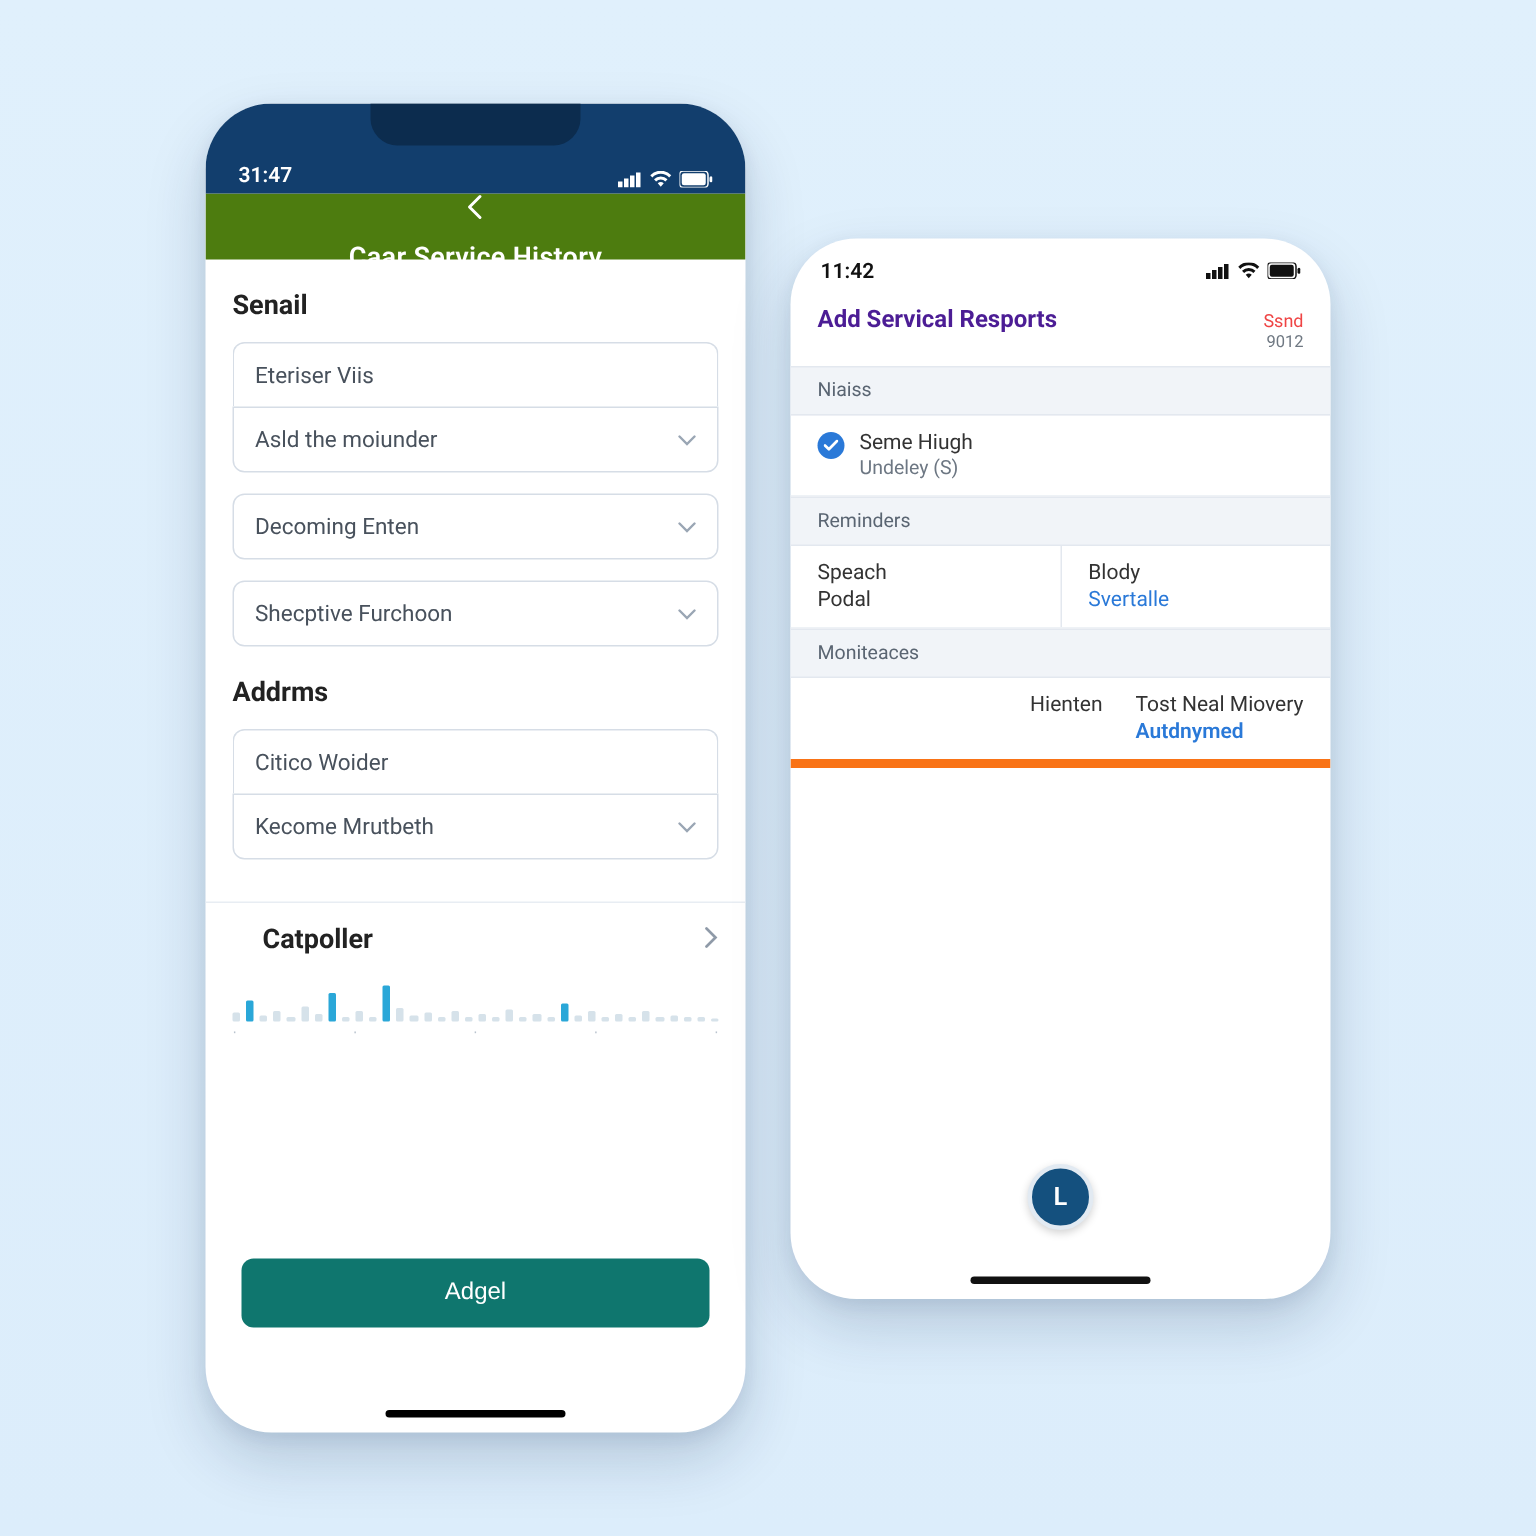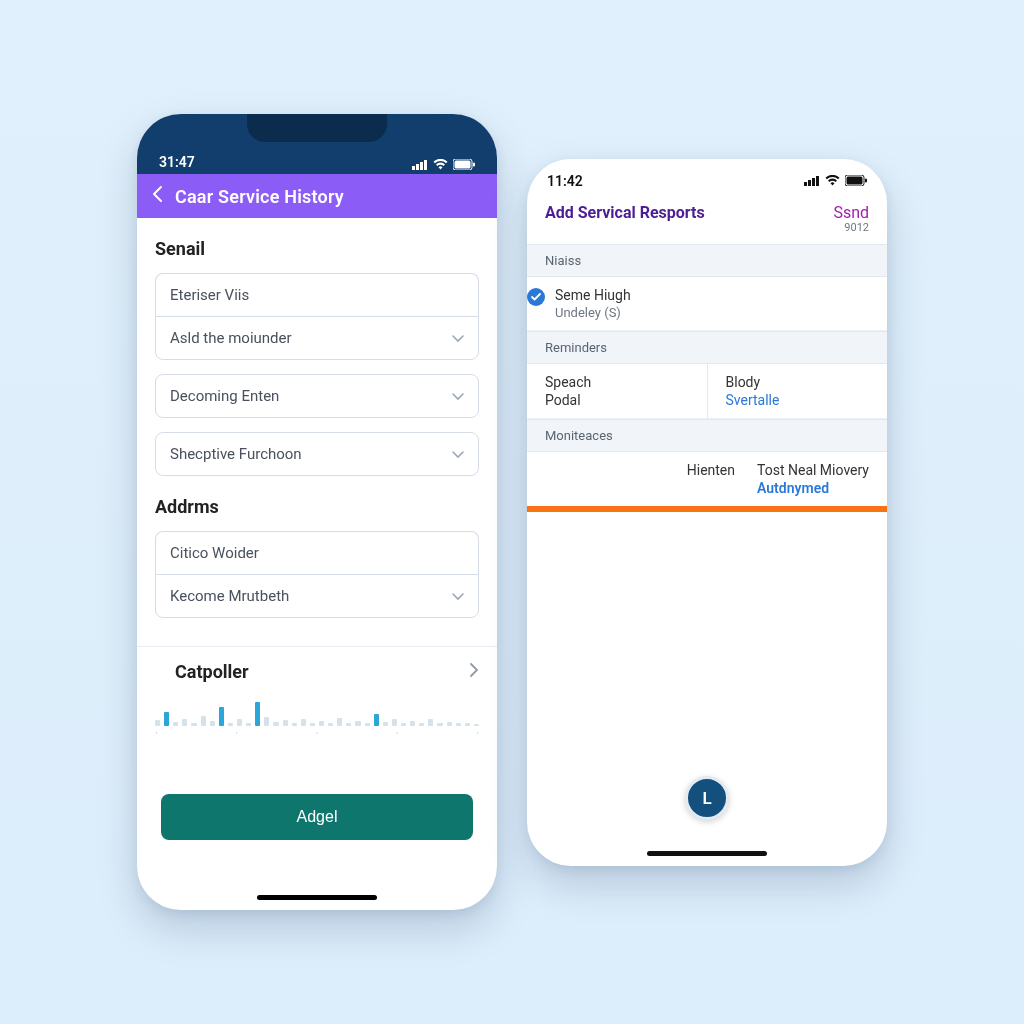--- a/index.html
+++ b/index.html
@@ -4,21 +4,21 @@
 <style>
   * { box-sizing: border-box; margin: 0; padding: 0; }
   body {
     width: 1024px; height: 1024px;
     background: linear-gradient(180deg,#e0f0fc 0%, #dcedfb 100%);
     font-family: -apple-system, "Segoe UI", Roboto, Arial, sans-serif;
     display: flex; justify-content: center; align-items: center;
     gap: 30px;
   }
   .phone {
-    width: 360px; height: 796px;
+    width: 360px; height: 886px;
     background:#fff; border-radius:44px;
     box-shadow: 0 18px 40px rgba(10,40,80,.18), 0 4px 12px rgba(10,40,80,.08);
     overflow:hidden; position:relative;
     flex-shrink:0;
   }
   
   .pa .statusbar {
     height:60px; background:#123e6d;
     display:flex; align-items:flex-end; justify-content:space-between;
     padding:0 22px 4px; color:#fff; font-size:14px; font-weight:600;
@@ -26,22 +26,22 @@
   }
   .notch {
     position:absolute; top:0; left:50%; transform:translateX(-50%);
     width:140px; height:28px; background:#000; border-radius:0 0 18px 18px;
   }
   .pa .statusbar .notch { background:#0c2c4e; }
   .sb-icons { display:flex; gap:5px; align-items:center; }
   .sb-icons svg { display:block; }
 
   .pa .navbar {
-    height:44px; background:#8b5cf6; display:flex; align-items:center;
-    padding:0 14px; gap:10px; color:#fff;
+    height:44px; background:#4d7c0f; display:flex; align-items:center;
+    padding:0 14px; gap:10px; color:#fff;flex-direction:column;
   }
   .pa .navbar .title { font-size:18px; font-weight:600; letter-spacing:.2px; }
 
   .pa .content { padding:14px 18px 0; display:flex; flex-direction:column; gap:14px; }
   .section-label { font-size:18px; font-weight:700; color:#222; margin-top:6px;}
   .field {
     border:1px solid #d6dde6; border-radius:8px;
     padding:12px 14px; font-size:15px; color:#48515c;
     background:#fff; display:flex; align-items:center; justify-content:space-between;
   }
@@ -80,30 +80,30 @@
   .pb .statusbar{
     height:44px; display:flex; align-items:center; justify-content:space-between;
     padding:0 20px; color:#111; font-size:14px; font-weight:600;
   }
   .pb .navbar{
     display:flex; align-items:baseline; justify-content:space-between;
     padding:0 18px 10px;
   }
   .pb .navbar .title{font-size:16px;font-weight:700;color:#4c1d95;}
   .pb .navbar .action{text-align:right;}
-  .pb .navbar .action .a1{color:#a21caf;font-size:16px;line-height:1.1;}
+  .pb .navbar .action .a1{color:#ef4444;font-size:12px;line-height:1.1;}
   .pb .navbar .action .a2{color:#6f7882;font-size:11px;}
 
   .pb .groupheader{
     background:#f1f4f8; color:#5a6572; font-size:13px;
     padding:8px 18px; border-top:1px solid #e3e8ef; border-bottom:1px solid #e3e8ef;
   }
   .pb .row{
     display:flex; align-items:flex-start; gap:10px;
-    padding:10px 0; border-bottom:1px solid #eef2f6; font-size:14px;
+    padding:10px 18px; border-bottom:1px solid #eef2f6; font-size:14px;
   }
   .pb .row .ck{
     width:18px;height:18px;border-radius:50%;
     background:#2a79d8;display:flex;align-items:center;justify-content:center;
     flex-shrink:0; margin-top:1px;
   }
   .pb .row .txt{display:flex;flex-direction:column;gap:2px;color:#333;}
   .pb .row .txt .sub{color:#6d7783;font-size:13px;}
 
   .pb .split{display:flex;}

